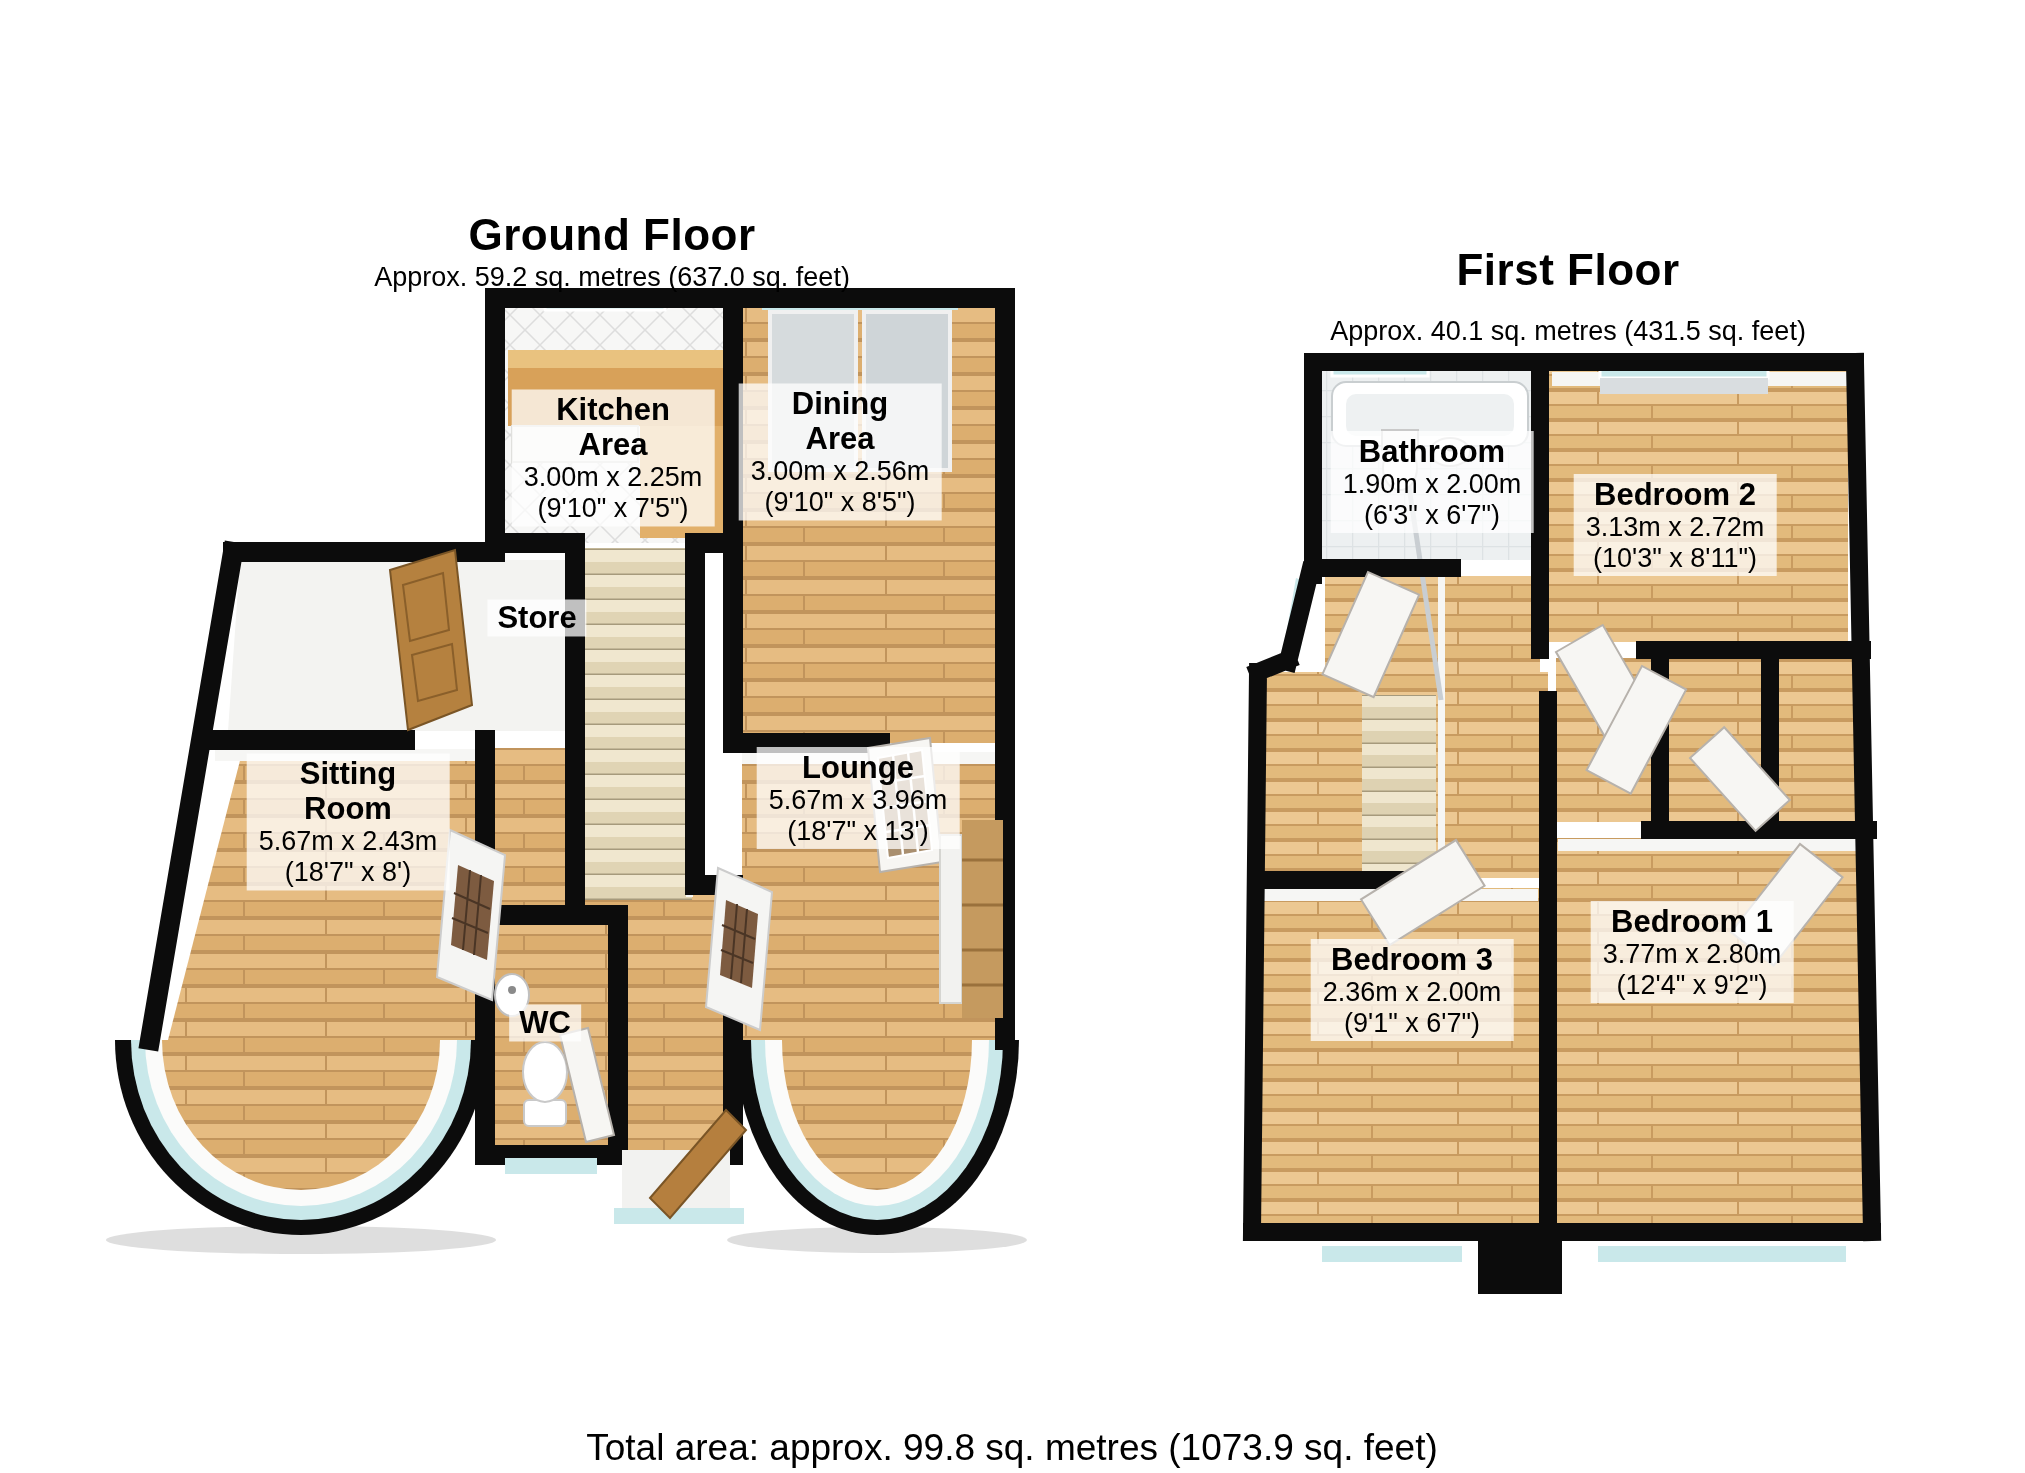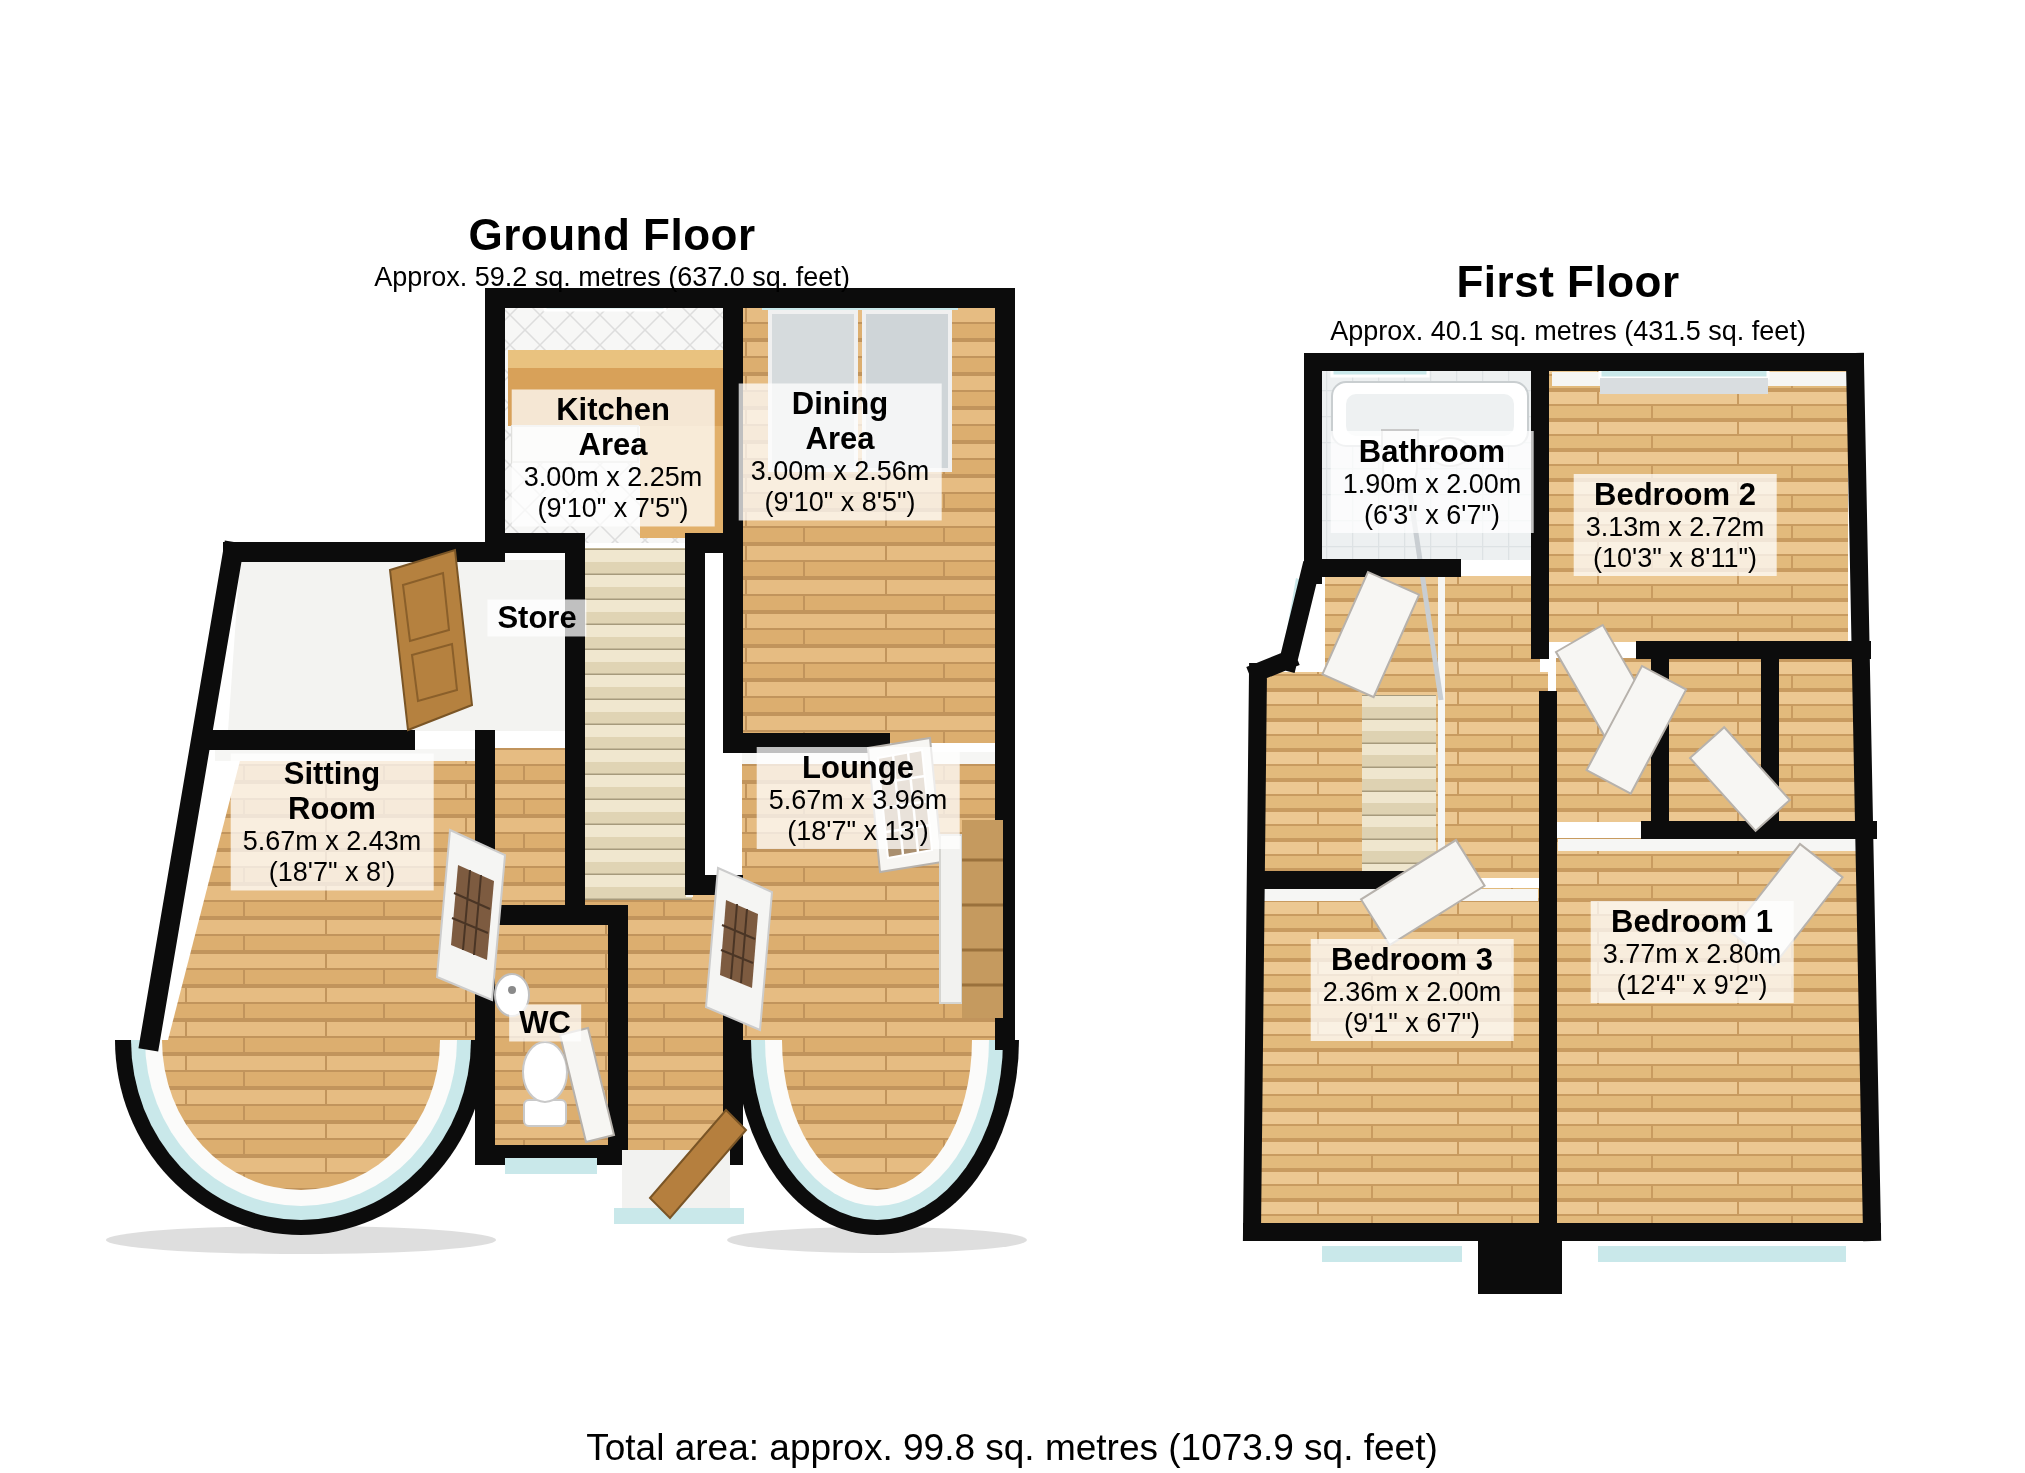--- a/index.html
+++ b/index.html
@@ -217,37 +217,37 @@
       <rect x="0" y="0" width="50" height="118" transform="translate(1642,666) rotate(28)"></rect>
       <rect x="0" y="0" width="46" height="98" transform="translate(1690,758) rotate(-42)"></rect>
       <rect x="0" y="0" width="54" height="112" transform="translate(1800,844) rotate(38)"></rect>
       <rect x="0" y="0" width="54" height="112" transform="translate(1456,840) rotate(58)"></rect>
     </g>
   </g>
 </svg>
 
 <div class="lbl title" style="left:612px;top:235px;">Ground Floor</div>
 <div class="lbl subtitle" style="left:612px;top:277px;">Approx.  59.2 sq. metres (637.0 sq. feet)</div>
-<div class="lbl title" style="left:1568px;top:282px;text-align:center;">First Floor</div>
+<div class="lbl title" style="left:1568px;top:270px;text-align:center;">First Floor</div>
 <div class="lbl subtitle" style="left:1568px;top:331px;text-align:right;">Approx.  40.1 sq. metres (431.5 sq. feet)</div>
 
 <div class="lbl room-label w160" style="left:613px;top:458px;">
   <span class="name">Kitchen Area</span>
   <span class="dm">3.00m x 2.25m</span>
   <span class="df">(9'10" x 7'5")</span>
 </div>
 <div class="lbl room-label w140" style="left:840px;top:452px;">
   <span class="name">Dining Area</span>
   <span class="dm">3.00m x 2.56m</span>
   <span class="df">(9'10" x 8'5")</span>
 </div>
 <div class="lbl room-label plain" style="left:537px;top:618px;">
   <span class="name">Store</span>
 </div>
-<div class="lbl room-label w140" style="left:332px;top:822px;">
+<div class="lbl room-label w140" style="left:348px;top:822px;">
   <span class="name">Sitting Room</span>
   <span class="dm">5.67m x 2.43m</span>
   <span class="df">(18'7" x 8')</span>
 </div>
 <div class="lbl room-label" style="left:858px;top:798px;">
   <span class="name">Lounge</span>
   <span class="dm">5.67m x 3.96m</span>
   <span class="df">(18'7" x 13')</span>
 </div>
 <div class="lbl room-label plain" style="left:545px;top:1023px;">

